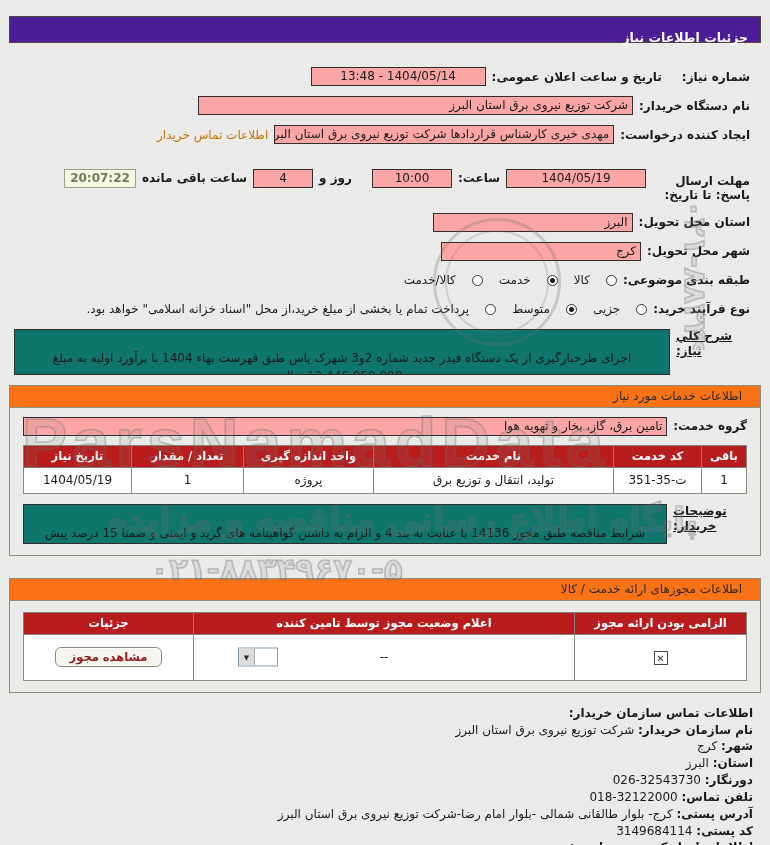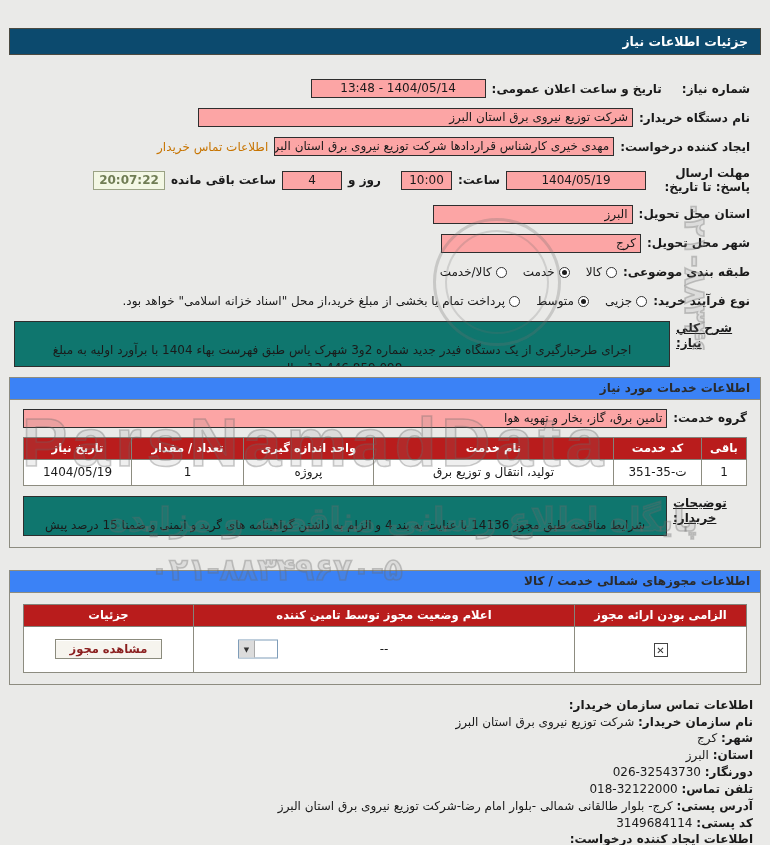--- a/index.html
+++ b/index.html
@@ -7,74 +7,74 @@
   body {
     width:770px; height:845px;
     background:#eaeae8;
     font-family:"DejaVu Sans","Liberation Sans",sans-serif;
     font-size:12px; color:#1a1a1a;
     direction:rtl;
     position:relative; overflow:hidden;
   }
   
   .titlebar {
-    margin:28px 9px 0; height:27px; line-height:26px;
-    background:#0c4a6e; color:#fff; font-weight:bold;
-    padding:0 12px; border:1px solid #4b4a41; font-size:12.5px;
+    margin:16px 9px 0; height:27px; line-height:26px;
+    background:#4c1d95; color:#fff; font-weight:bold;
+    padding:8px 12px; border:1px solid #4b4a41; font-size:12.5px;
   }
   
   .form { padding:24px 20px 0 14px; }
   .frow { display:flex; align-items:center; gap:6px; margin-bottom:10px; min-height:19px; }
   .lbl { font-weight:bold; white-space:nowrap; }
   .box {
     background:#fca5a5; border:1px solid #2e2e2e;
     height:19px; line-height:17px; padding:0 4px;
     overflow:hidden; white-space:nowrap; font-size:12px;
   }
   .ltr { direction:ltr; text-align:left; }
   .ctr { text-align:center; }
   .w200{width:200px}.w175{width:175px}.w435{width:435px}.w340{width:340px}
-  .w140{width:140px}.w65{width:51px}.w60{width:60px}
+  .w140{width:140px}.w65{width:80px}.w60{width:60px}
   .gap14{margin-right:14px}
-  .dl-label{ width:98px; white-space:normal; line-height:1.2; text-align:right; font-weight:bold; }
+  .dl-label{ width:98px; white-space:normal; line-height:1.2; text-align:right; font-weight:bold;margin-top:20px; }
   .timer { background:#f3f7e4; border:1px solid #9aa284; color:#707d54; width:72px; text-align:center; font-weight:bold; }
   .link { color:#c77400; cursor:pointer; white-space:nowrap; }
   
-  .opt { display:inline-flex; align-items:center; gap:4px; margin-left:10px; white-space:nowrap; }
+  .opt { display:inline-flex; align-items:center; gap:16px; margin-left:10px; white-space:nowrap; }
   .radio { width:11px; height:11px; border:1px solid #333; border-radius:50%; background:#fff; flex:0 0 auto; position:relative; }
   .radio.checked::after { content:""; position:absolute; inset:2px; border-radius:50%; background:#1c1c1c; }
   
   .area-label { width:74px; white-space:normal; line-height:1.25; font-weight:bold; text-align:left;text-decoration:underline; }
   .area-box {
     flex:1; background:#0f766e; border:1px solid #2e2e2e;
     white-space:normal; text-align:center; line-height:1.55;
     padding:19px 8px; overflow:hidden;
   }
   .h46{height:46px} .h40{height:24px}
   .top { align-items:flex-start; }
   
   .panel { border:1px solid #8d8c80; margin:8px 9px 0; }
-  .panel-h { background:#3b82f6; border-bottom:1px solid #8d8c80; height:22px; line-height:21px; font-weight:bold; padding:0 10px; color:#2b2b2b; }
+  .panel-h { background:#f97316; border-bottom:1px solid #8d8c80; height:22px; line-height:21px; font-weight:normal; padding:0 18px; color:#2b2b2b; }
   .panel-b { padding:9px 13px 11px; }
   
   table.grid { border-collapse:collapse; width:100%; margin-top:9px; }
   .grid th { background:#b91c1c; color:#fff; font-weight:bold; font-size:11.5px; border:1px solid #83827a; height:22px; padding:0 4px; }
   .grid td { border:1px solid #8d8c80; background:#fff; text-align:center; height:26px; padding:0 4px; }
   .grid td.tall { height:46px; }
   
   .cbx { width:14px; height:14px; border:1px solid #444; background:#fff; display:inline-block; line-height:13px; font-size:10px; color:#333; text-align:center; vertical-align:middle; }
   .status-cell { position:relative; }
   .select {
     position:absolute; left:44px; top:50%; transform:translateY(-50%);
     width:40px; height:19px; border:1px solid #7f9db9; background:#fff;
     direction:ltr; display:flex; align-items:center;
   }
   .sel-arrow { width:16px; height:17px; background:#dcdcdc; border-right:1px solid #aaa; font-size:7px; display:flex; align-items:center; justify-content:center; color:#333; }
   .btn {
-    background:#f6f4ee; border:1px solid #8b8b7d; border-radius:0;
+    background:#f6f4ee; border:1px solid #8b8b7d; border-radius:6px;
     color:#8b1f1f; font-weight:bold; font-size:11.5px;
     padding:2px 14px; cursor:pointer;
     box-shadow: inset 0 1px 0 #fff;
     font-family:inherit;
   }
   
   .contact { padding:13px 17px 0 10px; line-height:1.32; }
   .contact .b { font-weight:bold;text-align:right; }
   .contact .cline { margin-bottom:1px; }
   
@@ -221,21 +221,21 @@
     </table>
 
     <div class="frow top" style="margin:10px 0 0;">
       <span class="area-label">توضیحات خریدار:</span>
       <div class="area-box h40">شرایط مناقصه طبق مجوز 14136 با عنایت به بند 4 و الزام به داشتن گواهینامه های گرید و ایمنی و ضمنا 15 درصد پیش پرداخت اعمال می گردد.</div>
     </div>
   </div>
 </div>
 
 <div class="panel" style="margin-top:22px;">
-  <div class="panel-h">اطلاعات مجوزهای شمالی خدمت / کالا</div>
+  <div class="panel-h">اطلاعات مجوزهای ارائه خدمت / کالا</div>
   <div class="panel-b">
     <table class="grid" style="margin-top:2px;">
       <colgroup>
         <col style="width:172px">
           <col>
           <col style="width:170px">
       </colgroup>
       <thead>
         <tr>
           <th>الزامی بودن ارائه مجوز</th>

